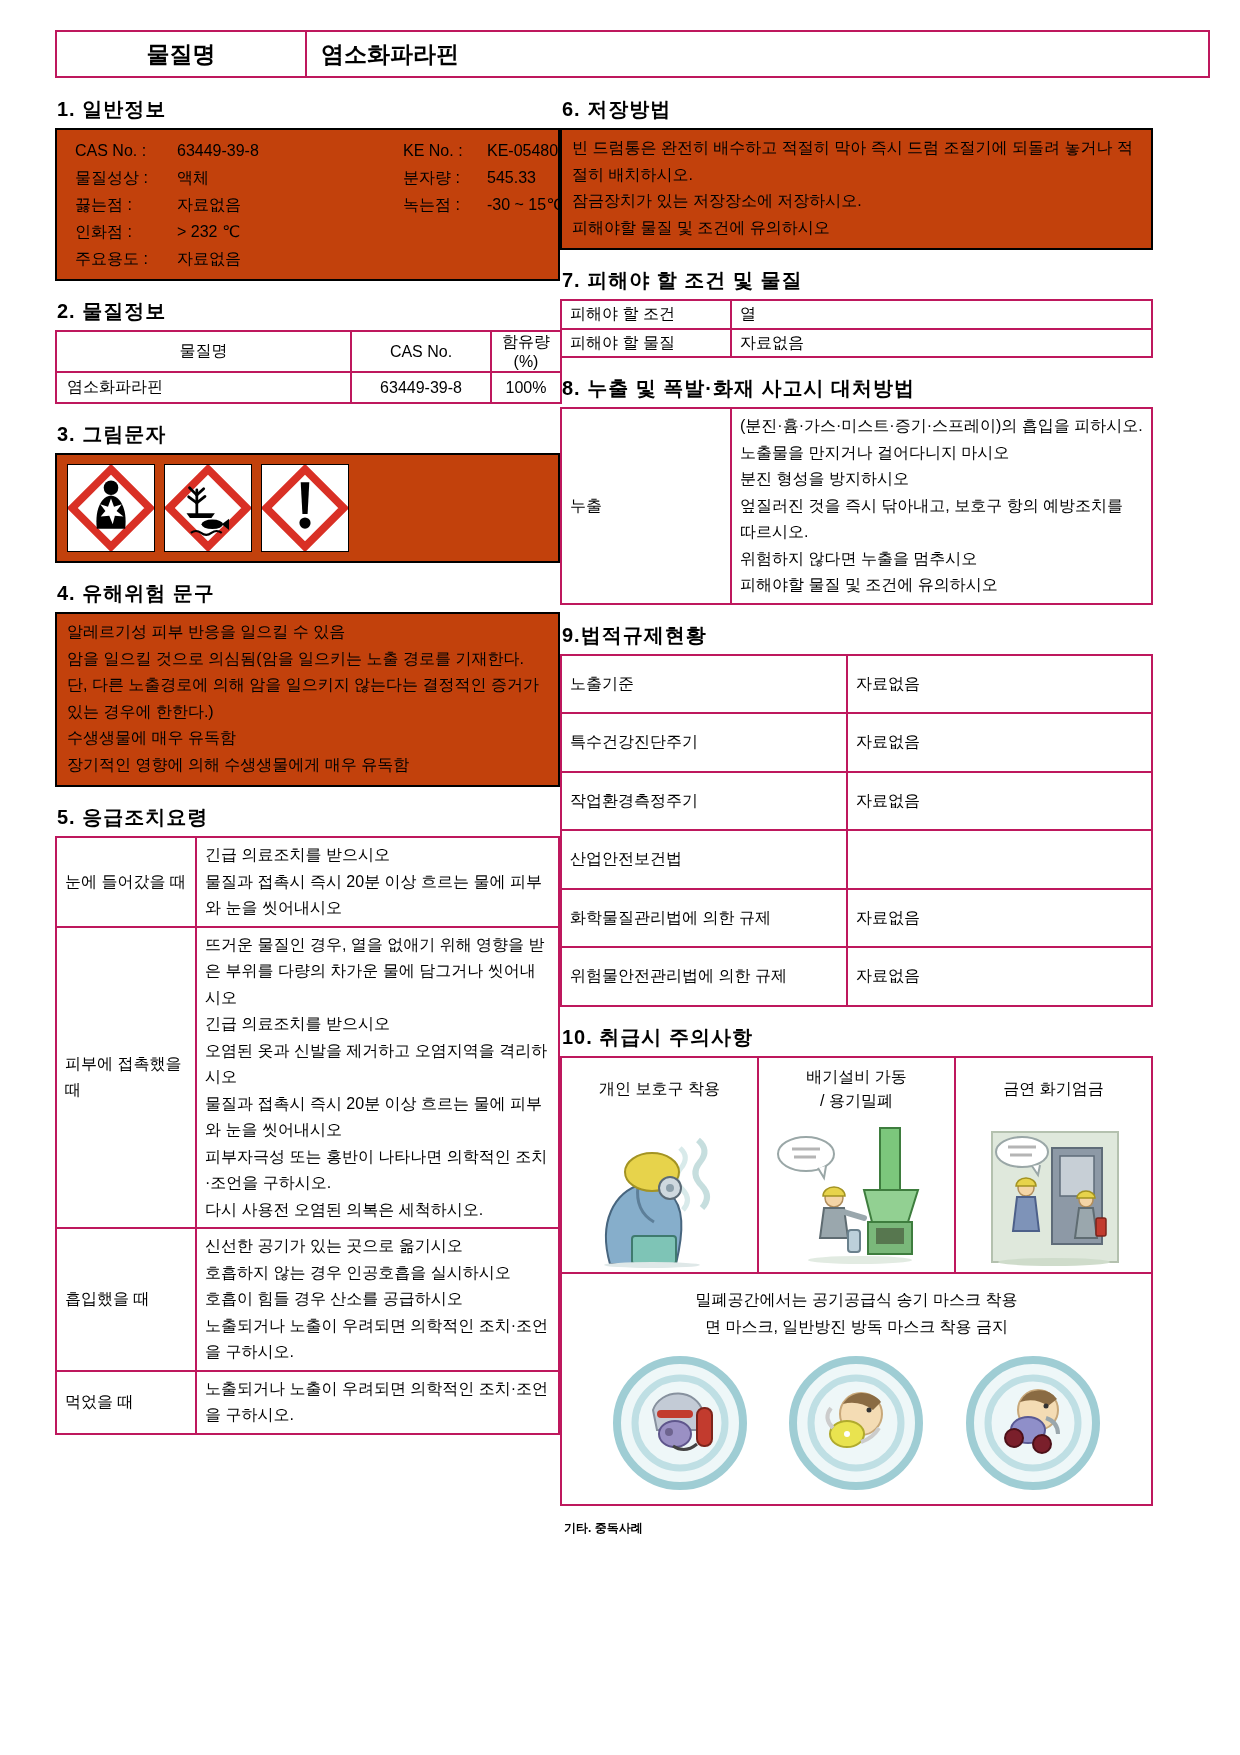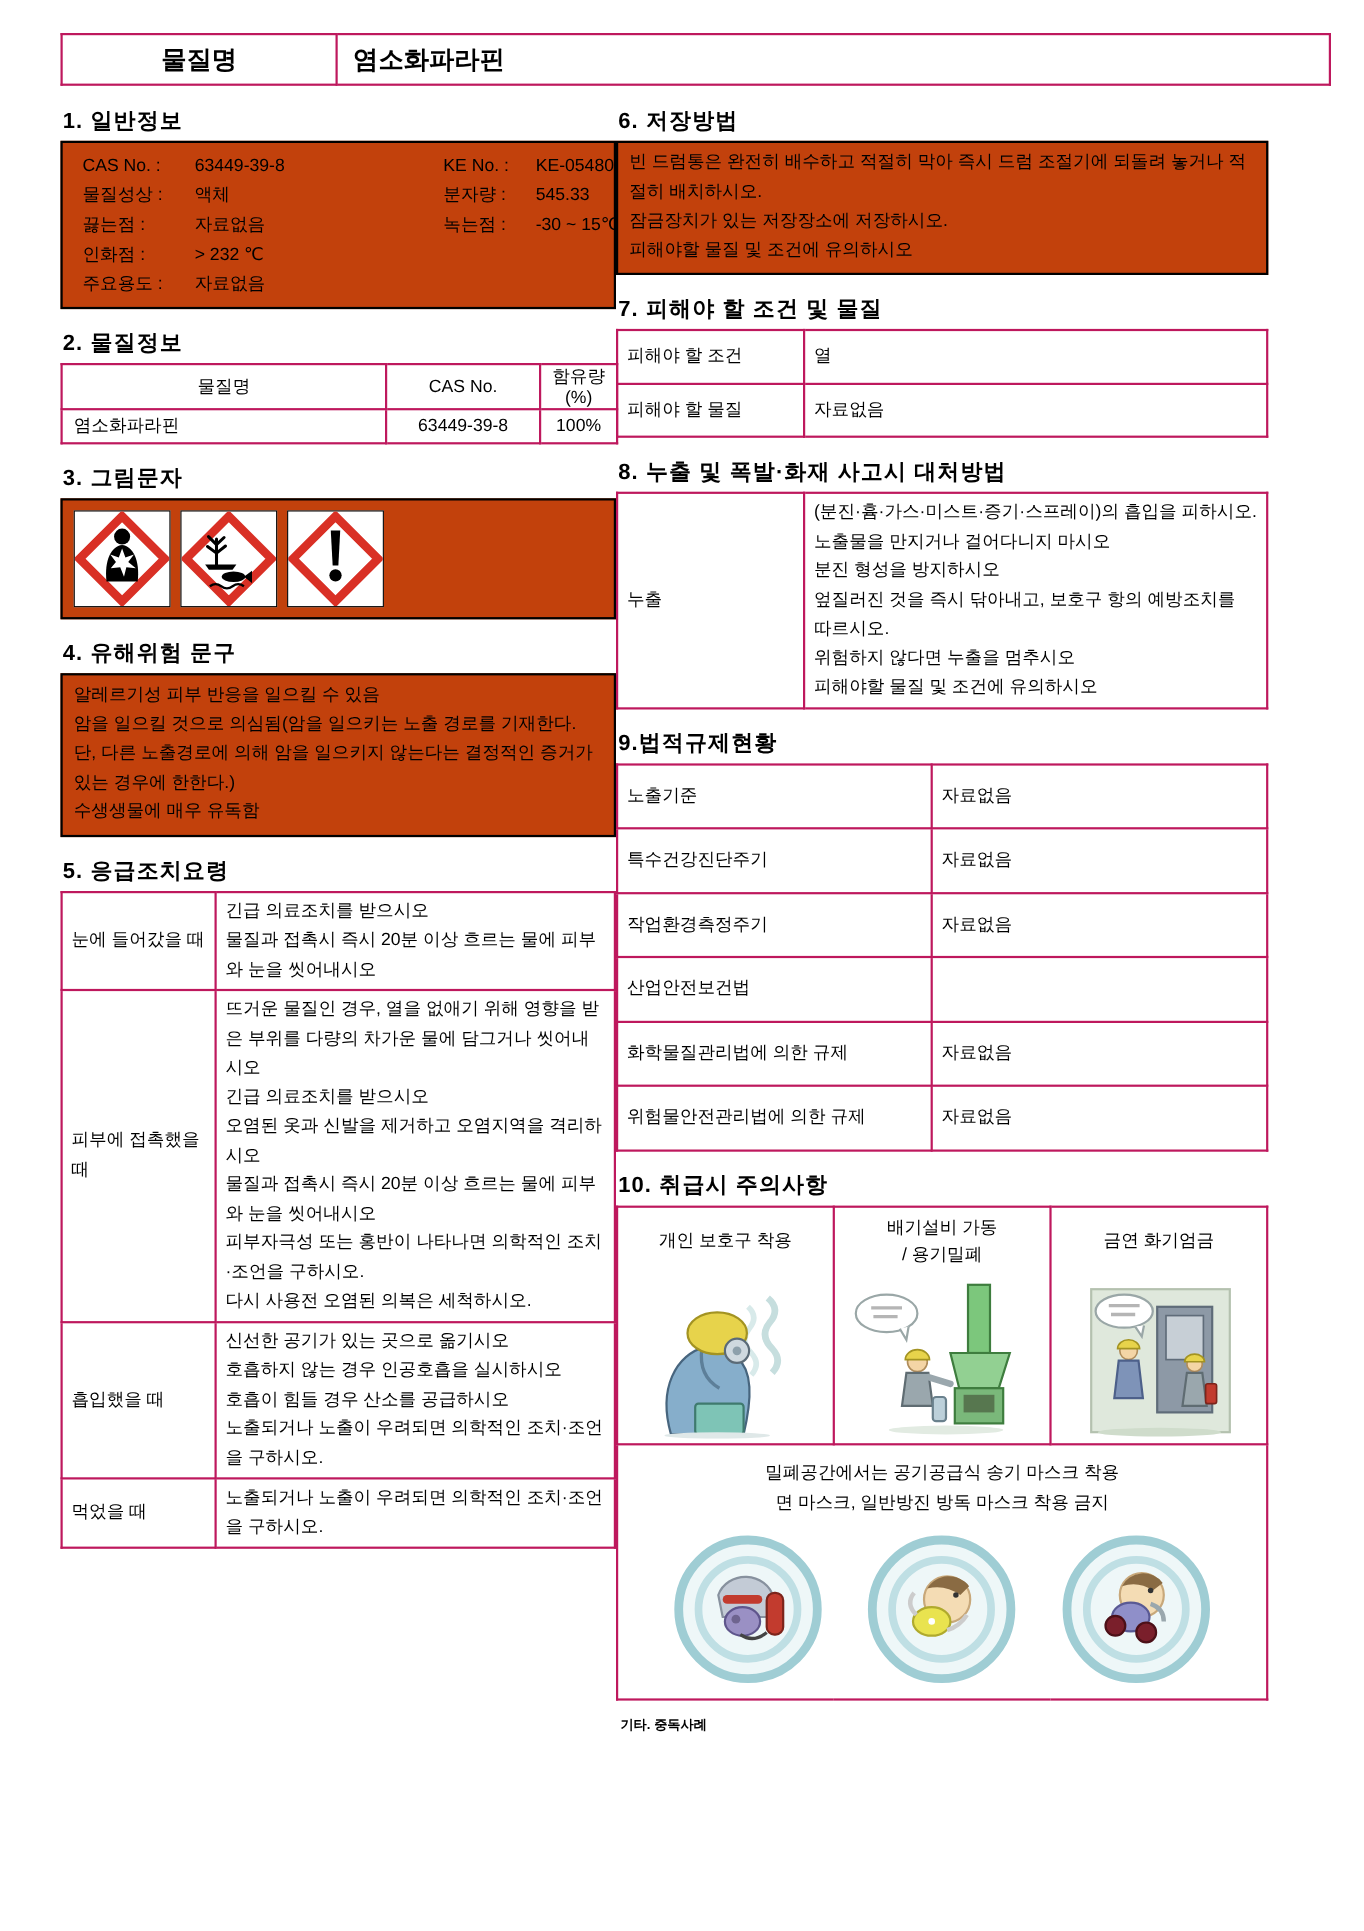--- a/index.html
+++ b/index.html
@@ -54,21 +54,21 @@
   
   .kv-table { width: 100%; }
   .kv-table td { padding: 4px 8px; line-height: 26.5px; }
   .kv-table .lbl { vertical-align: middle; }
   .pre { white-space: pre-line; }
 
   .s5-table { width: 505px; }
   .s5-table .lbl { width: 140px; }
 
   .s7-table .lbl, .s8-table .lbl { width: 170px; }
-  .s7-table td { height: 16px; padding: 10px 8px; }
+  .s7-table td { height: 16px; padding: 0 8px; }
 
   .s9-table .lbl { width: 286px; }
   .s9-table td { height: 31px; padding: 15px 8px; }
 
   
   .s10-table { width: 593px; }
   .s10-table td { padding: 0; }
   .panel-cell { width: 197px; vertical-align: top; }
   .panel-cap { height: 62px; display: flex; align-items: center; justify-content: center; text-align: center; line-height: 24px; white-space: pre-line; padding: 4px; }
   .panel-art { height: 152px; display: flex; align-items: flex-end; justify-content: center; padding-bottom: 4px; }
@@ -180,20 +180,21 @@
             <circle cx="50" cy="67.5" r="6.5" fill="#000"></circle>
           </svg>
         </div>
       </div>
 
       <div class="sec-h">4. 유해위험 문구</div>
       <div class="box lines-box">
         <div>알레르기성 피부 반응을 일으킬 수 있음</div>
         <div>암을 일으킬 것으로 의심됨(암을 일으키는 노출 경로를 기재한다. 단, 다른 노출경로에 의해 암을 일으키지 않는다는 결정적인 증거가 있는 경우에 한한다.)</div>
         <div>수생생물에 매우 유독함</div>
+        <div>장기적인 영향에 의해 수생생물에게 매우 유독함</div>
       </div>
 
       <div class="sec-h">5. 응급조치요령</div>
       <table class="kv-table s5-table">
         <tbody>
             <tr>
           <td class="lbl">눈에 들어갔을 때</td>
           <td class="pre">긴급 의료조치를 받으시오
 물질과 접촉시 즉시 20분 이상 흐르는 물에 피부와 눈을 씻어내시오</td>
         </tr>

